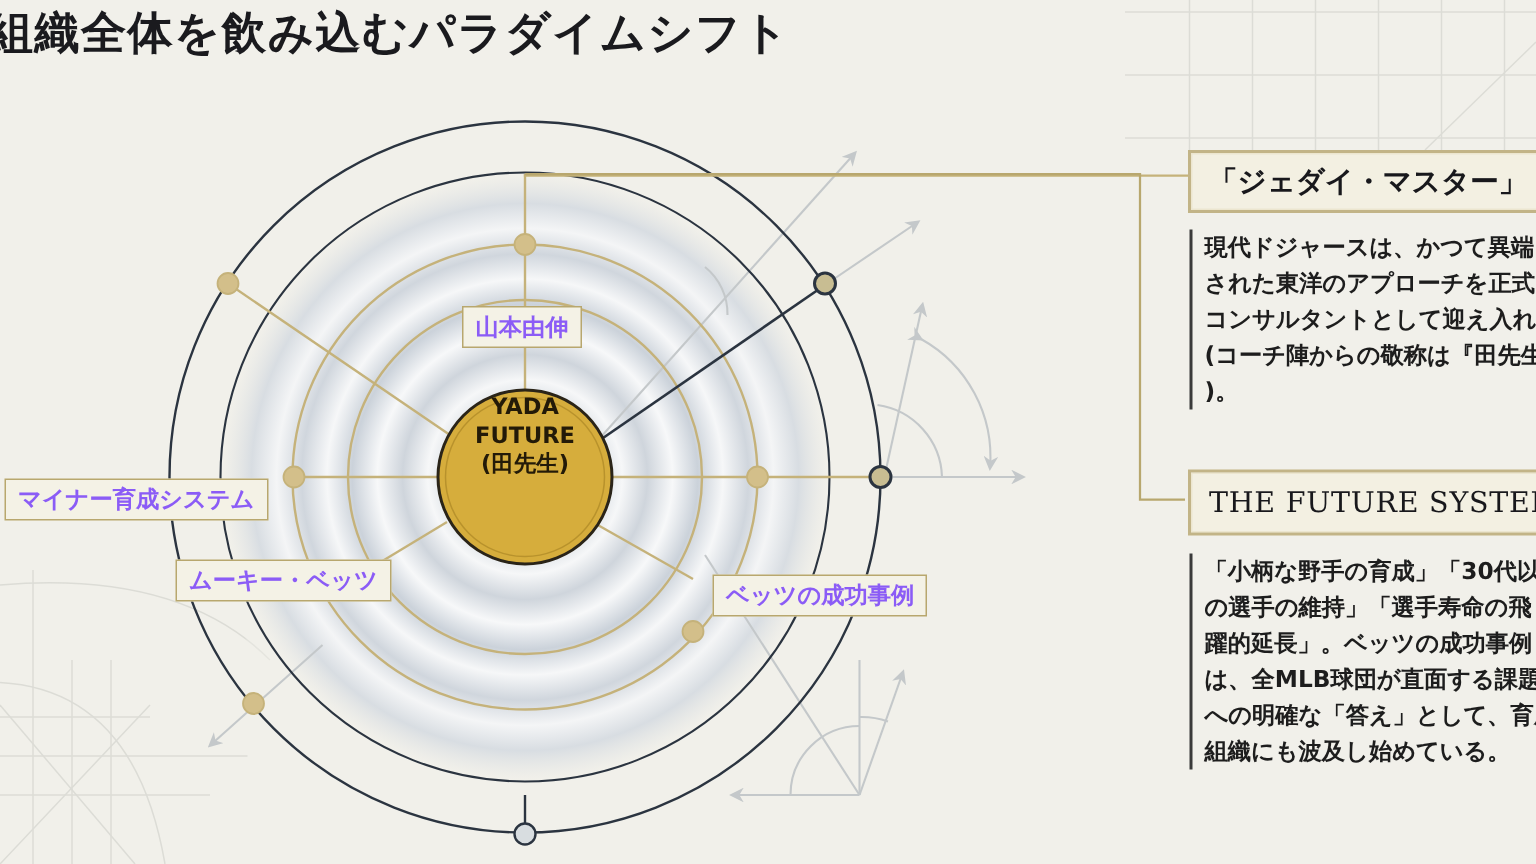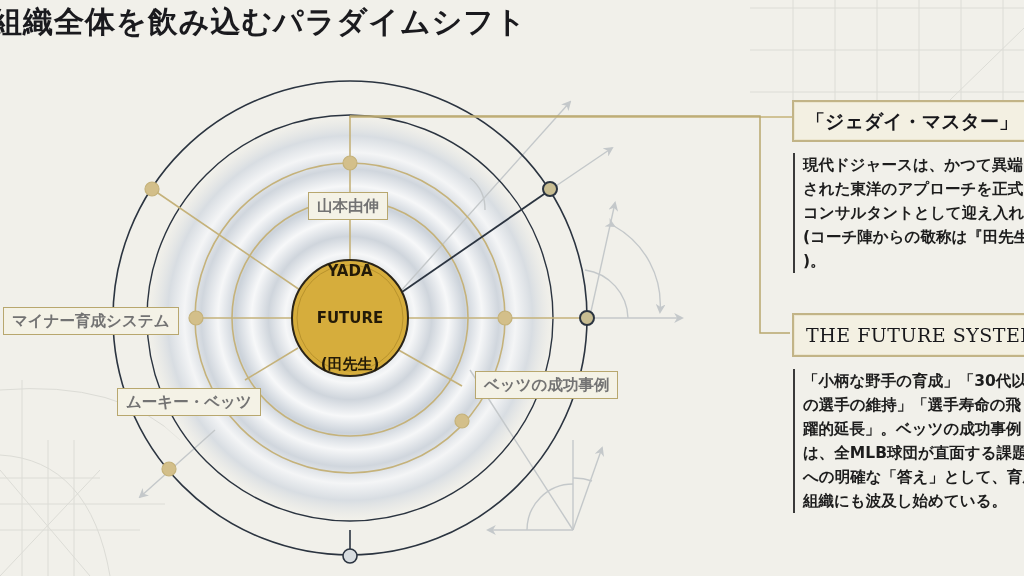--- a/index.html
+++ b/index.html
@@ -12,25 +12,25 @@
   .title {
     position:absolute; left:-8px; top:2px;
     font-family:"DejaVu Serif", "Liberation Serif", serif;
     font-weight:bold; font-size:30px; letter-spacing:1px; color:#1a1a1e;
     white-space:nowrap;
   }
   svg.diagram { position:absolute; left:0; top:0; }
   .label-box {
     position:absolute; background:#f4f2e6; border:1.5px solid #b8a76e;
     font-weight:bold; font-size:15.5px; padding:3px 8px; white-space:nowrap;
-    color:#737373; line-height:20px;
+    color:#8b5cf6; line-height:20px;margin-top:12px;
   }
   .center-text {
     position:absolute; left:293px; top:262px; width:114px; height:112px;
-    display:flex; flex-direction:column; align-items:center; justify-content:space-between;
+    display:flex; flex-direction:column; align-items:center; justify-content:flex-start;
     font-weight:bold; font-size:15px; line-height:19px; color:#231a08; text-align:center;
   }
   .panel-head {
     position:absolute; background:#f3f0e2; border:2px solid #c2b487;
     font-size:19px; padding:0 12px; white-space:nowrap; color:#18181c;
     box-shadow: inset 0 0 0 1px #ece6cf;
   }
   .panel-head.jp { font-weight:bold; font-family:"DejaVu Sans", sans-serif; }
   .panel-head.en { font-family:"DejaVu Serif", "Liberation Serif", serif; letter-spacing:0.5px; }
   .panel-body {
@@ -149,21 +149,21 @@
 </svg>
 
 <div class="center-text">
   <span>YADA</span>
   <span>FUTURE</span>
   <span>(田先生)</span>
 </div>
 
 <div class="label-box" style="left:308px; top:192px;">山本由伸</div>
 <div class="label-box" style="left:3px; top:307px;">マイナー育成システム</div>
-<div class="label-box" style="left:117px; top:388px;">ムーキー・ベッツ</div>
+<div class="label-box" style="left:117px; top:361px;">ムーキー・ベッツ</div>
 <div class="label-box" style="left:475px; top:371px;">ベッツの成功事例</div>
 
 <div class="panel-head jp" style="left:792px; top:100px; width:260px; height:38px; line-height:38px;">「ジェダイ・マスター」</div>
 <div class="panel-body" style="left:793px; top:153px;">
   <span class="line">現代ドジャースは、かつて異端と</span>
   <span class="line">された東洋のアプローチを正式に</span>
   <span class="line">コンサルタントとして迎え入れ</span>
   <span class="line">(コーチ陣からの敬称は『田先生』</span>
   <span class="line">)。</span>
 </div>

